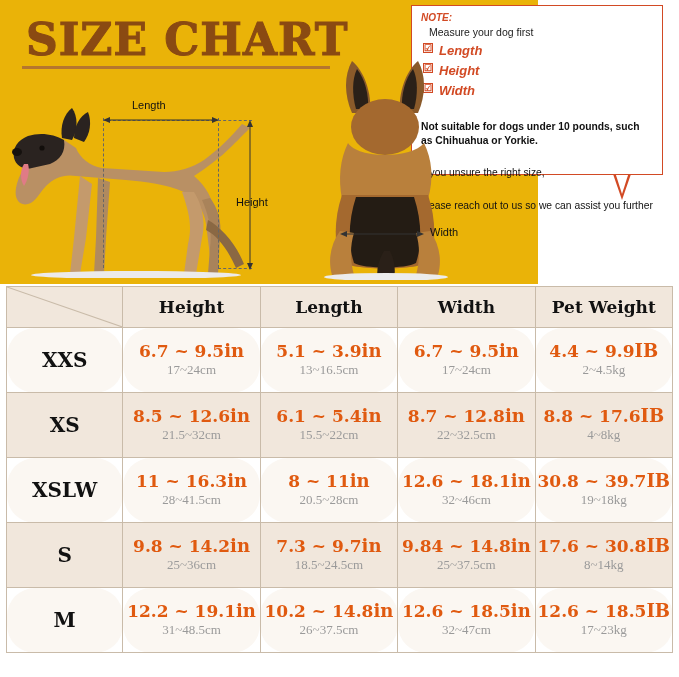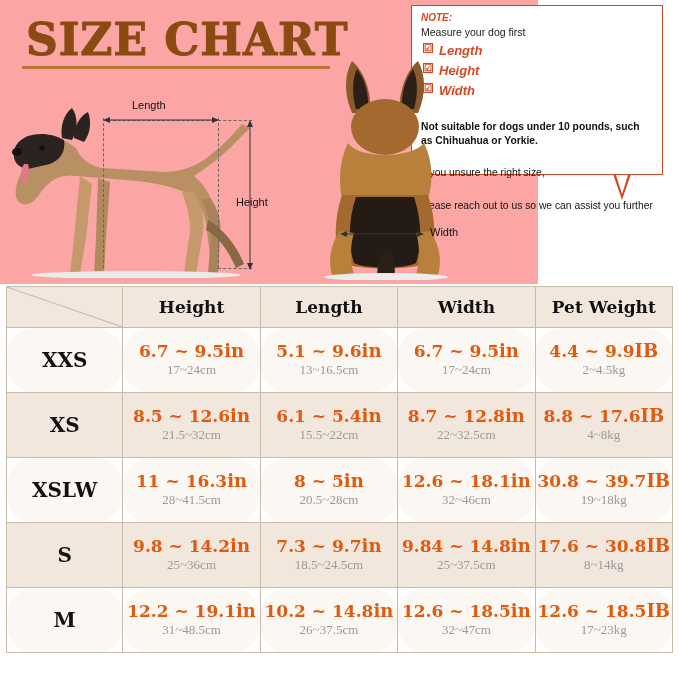--- a/index.html
+++ b/index.html
@@ -13,21 +13,21 @@
     font-family: "Liberation Sans", sans-serif;
     position: relative;
     overflow: hidden;
   }
 
   
   .top {
     position: relative;
     width: 538px;
     height: 284px;
-    background: #fca5a5;
+    background: #eab308;
   }
 
   .title {
     position: absolute;
     left: 26px;
     top: 14px;
     font-family: "DejaVu Serif", serif;
     font-weight: bold;
     font-size: 44px;
     letter-spacing: 1px;
@@ -79,21 +79,21 @@
   .note-title {
     color: #d24a24;
     font-weight: bold;
     font-size: 10px;
     font-style: italic;
     margin: 0 0 3px 0;
   }
   .note-sub {
     color: #222;
     font-size: 10.5px;
-    margin: 0 0 3px 0;
+    margin: 0 0 3px 8px;
   }
   .note-item {
     font-style: italic;
     font-weight: bold;
     font-size: 13px;
     color: #d24a24;
     margin-left: 18px;
     line-height: 1.55;
     position: relative;
   }
@@ -362,21 +362,21 @@
     </tr>
   </thead>
   <tbody>
     <tr class="even">
       <td class="sizecell">XXS</td>
       <td>
         <div class="val-in"><span>6.7 ~ 9.5</span><span class="unit">in</span></div>
         <div class="val-cm">17~24cm</div>
       </td>
       <td>
-        <div class="val-in"><span>5.1 ~ 9.6</span><span class="unit">in</span></div>
+        <div class="val-in"><span>5.1 ~ 3.9</span><span class="unit">in</span></div>
         <div class="val-cm">13~16.5cm</div>
       </td>
       <td>
         <div class="val-in"><span>6.7 ~ 9.5</span><span class="unit">in</span></div>
         <div class="val-cm">17~24cm</div>
       </td>
       <td>
         <div class="val-in"><span>4.4 ~ 9.9</span><span class="unit">IB</span></div>
         <div class="val-cm">2~4.5kg</div>
       </td>
@@ -400,21 +400,21 @@
         <div class="val-cm">4~8kg</div>
       </td>
     </tr>
     <tr class="even">
       <td class="sizecell">XSLW</td>
       <td>
         <div class="val-in"><span>11 ~ 16.3</span><span class="unit">in</span></div>
         <div class="val-cm">28~41.5cm</div>
       </td>
       <td>
-        <div class="val-in"><span>8 ~ 5</span><span class="unit">in</span></div>
+        <div class="val-in"><span>8 ~ 11</span><span class="unit">in</span></div>
         <div class="val-cm">20.5~28cm</div>
       </td>
       <td>
         <div class="val-in"><span>12.6 ~ 18.1</span><span class="unit">in</span></div>
         <div class="val-cm">32~46cm</div>
       </td>
       <td>
         <div class="val-in"><span>30.8 ~ 39.7</span><span class="unit">IB</span></div>
         <div class="val-cm">19~18kg</div>
       </td>

